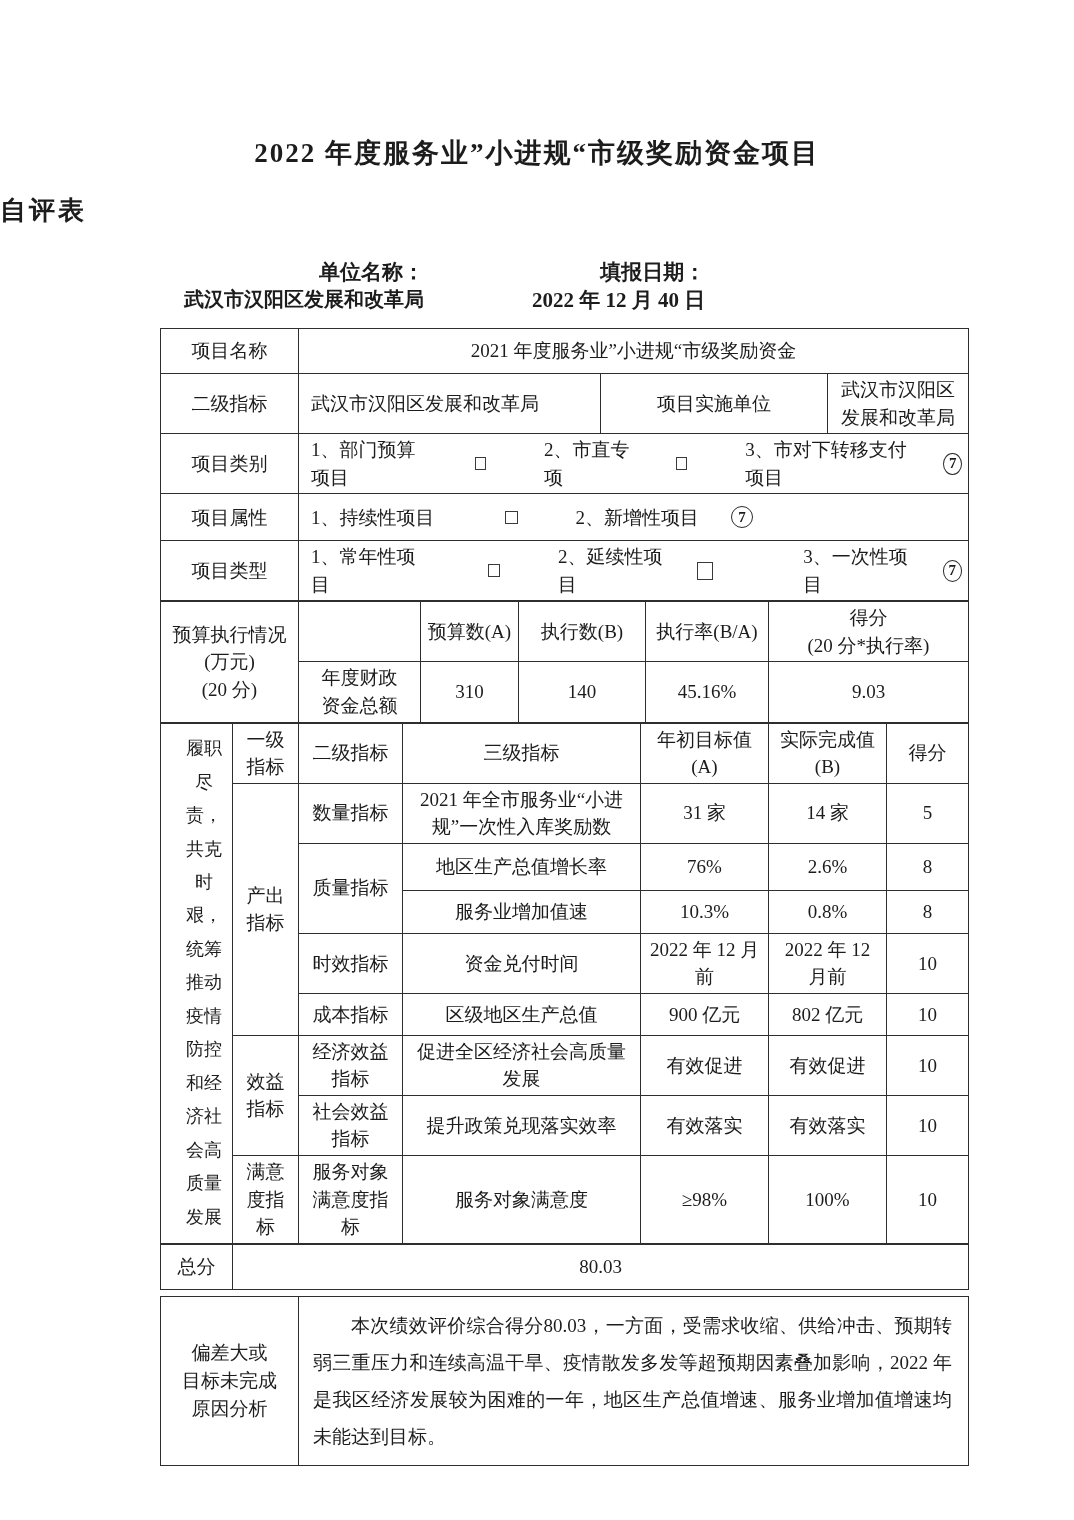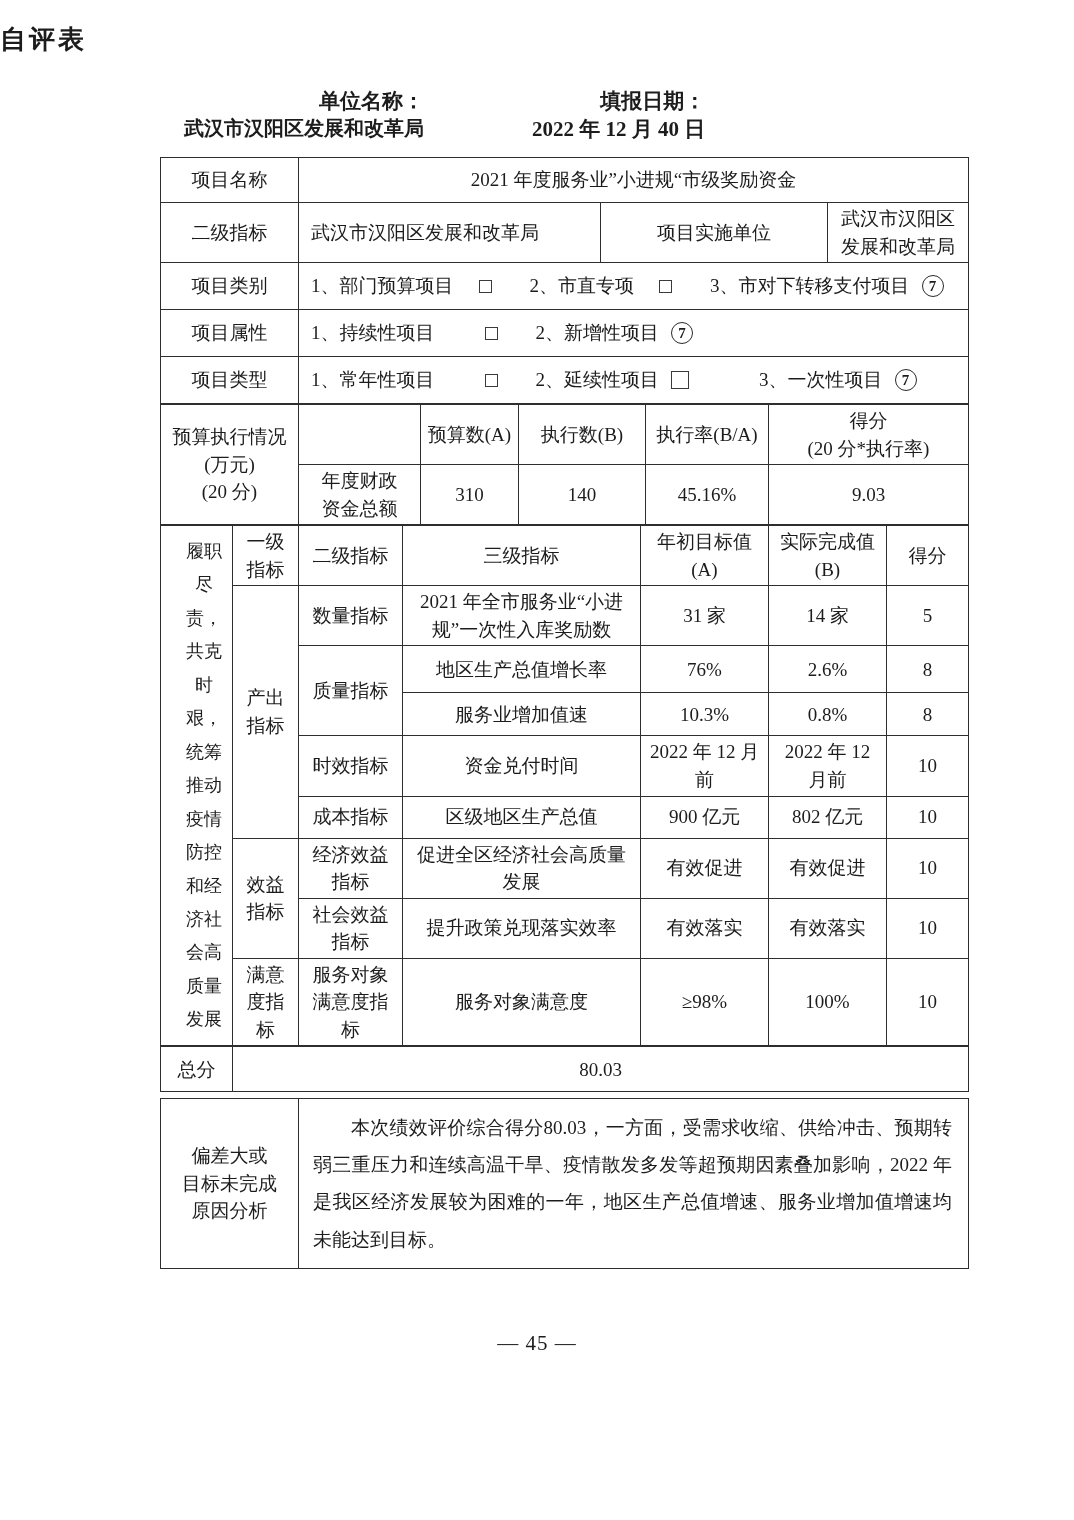--- a/index.html
+++ b/index.html
@@ -42,21 +42,21 @@
     text-align:center; vertical-align:middle;
     padding:2px 6px;
     line-height:1.45;
     overflow:hidden;
   }
   .pre { white-space:pre-line; }
   td.left { text-align:left; padding-left:12px; }
   .t-gap { height:6px; }
 
   
-  .opts { display:flex; align-items:center; }
+  .opts { display:flex; align-items:center;gap:20px; }
   .mark { display:inline-block; vertical-align:middle; }
   .box {
     width:13px; height:13px;
     border:1.5px solid #3a3a3a;
   }
   .box-lg { width:18px; height:18px; }
   .circle {
     width:22px; height:22px;
     border:1.6px solid #2a2a2a;
     border-radius:50%;
@@ -85,20 +85,21 @@
     font-size:21px;
     letter-spacing:1px;
   }
   .score-col { font-size:19px; }
 </style>
 </head>
 <body>
 
 <div class="doc">
 
+  <div class="title">2022 年度服务业”小进规“市级奖励资金项目</div>
   <div class="subtitle">自评表</div>
 
   <div class="info-line">
     <div class="info-group">
       <span>单位名称：</span>
       <span class="val">武汉市汉阳区发展和改革局</span>
     </div>
     <div class="info-group date-group">
       <span>填报日期：</span>
       <span>2022 年 12 月 40 日</span>

